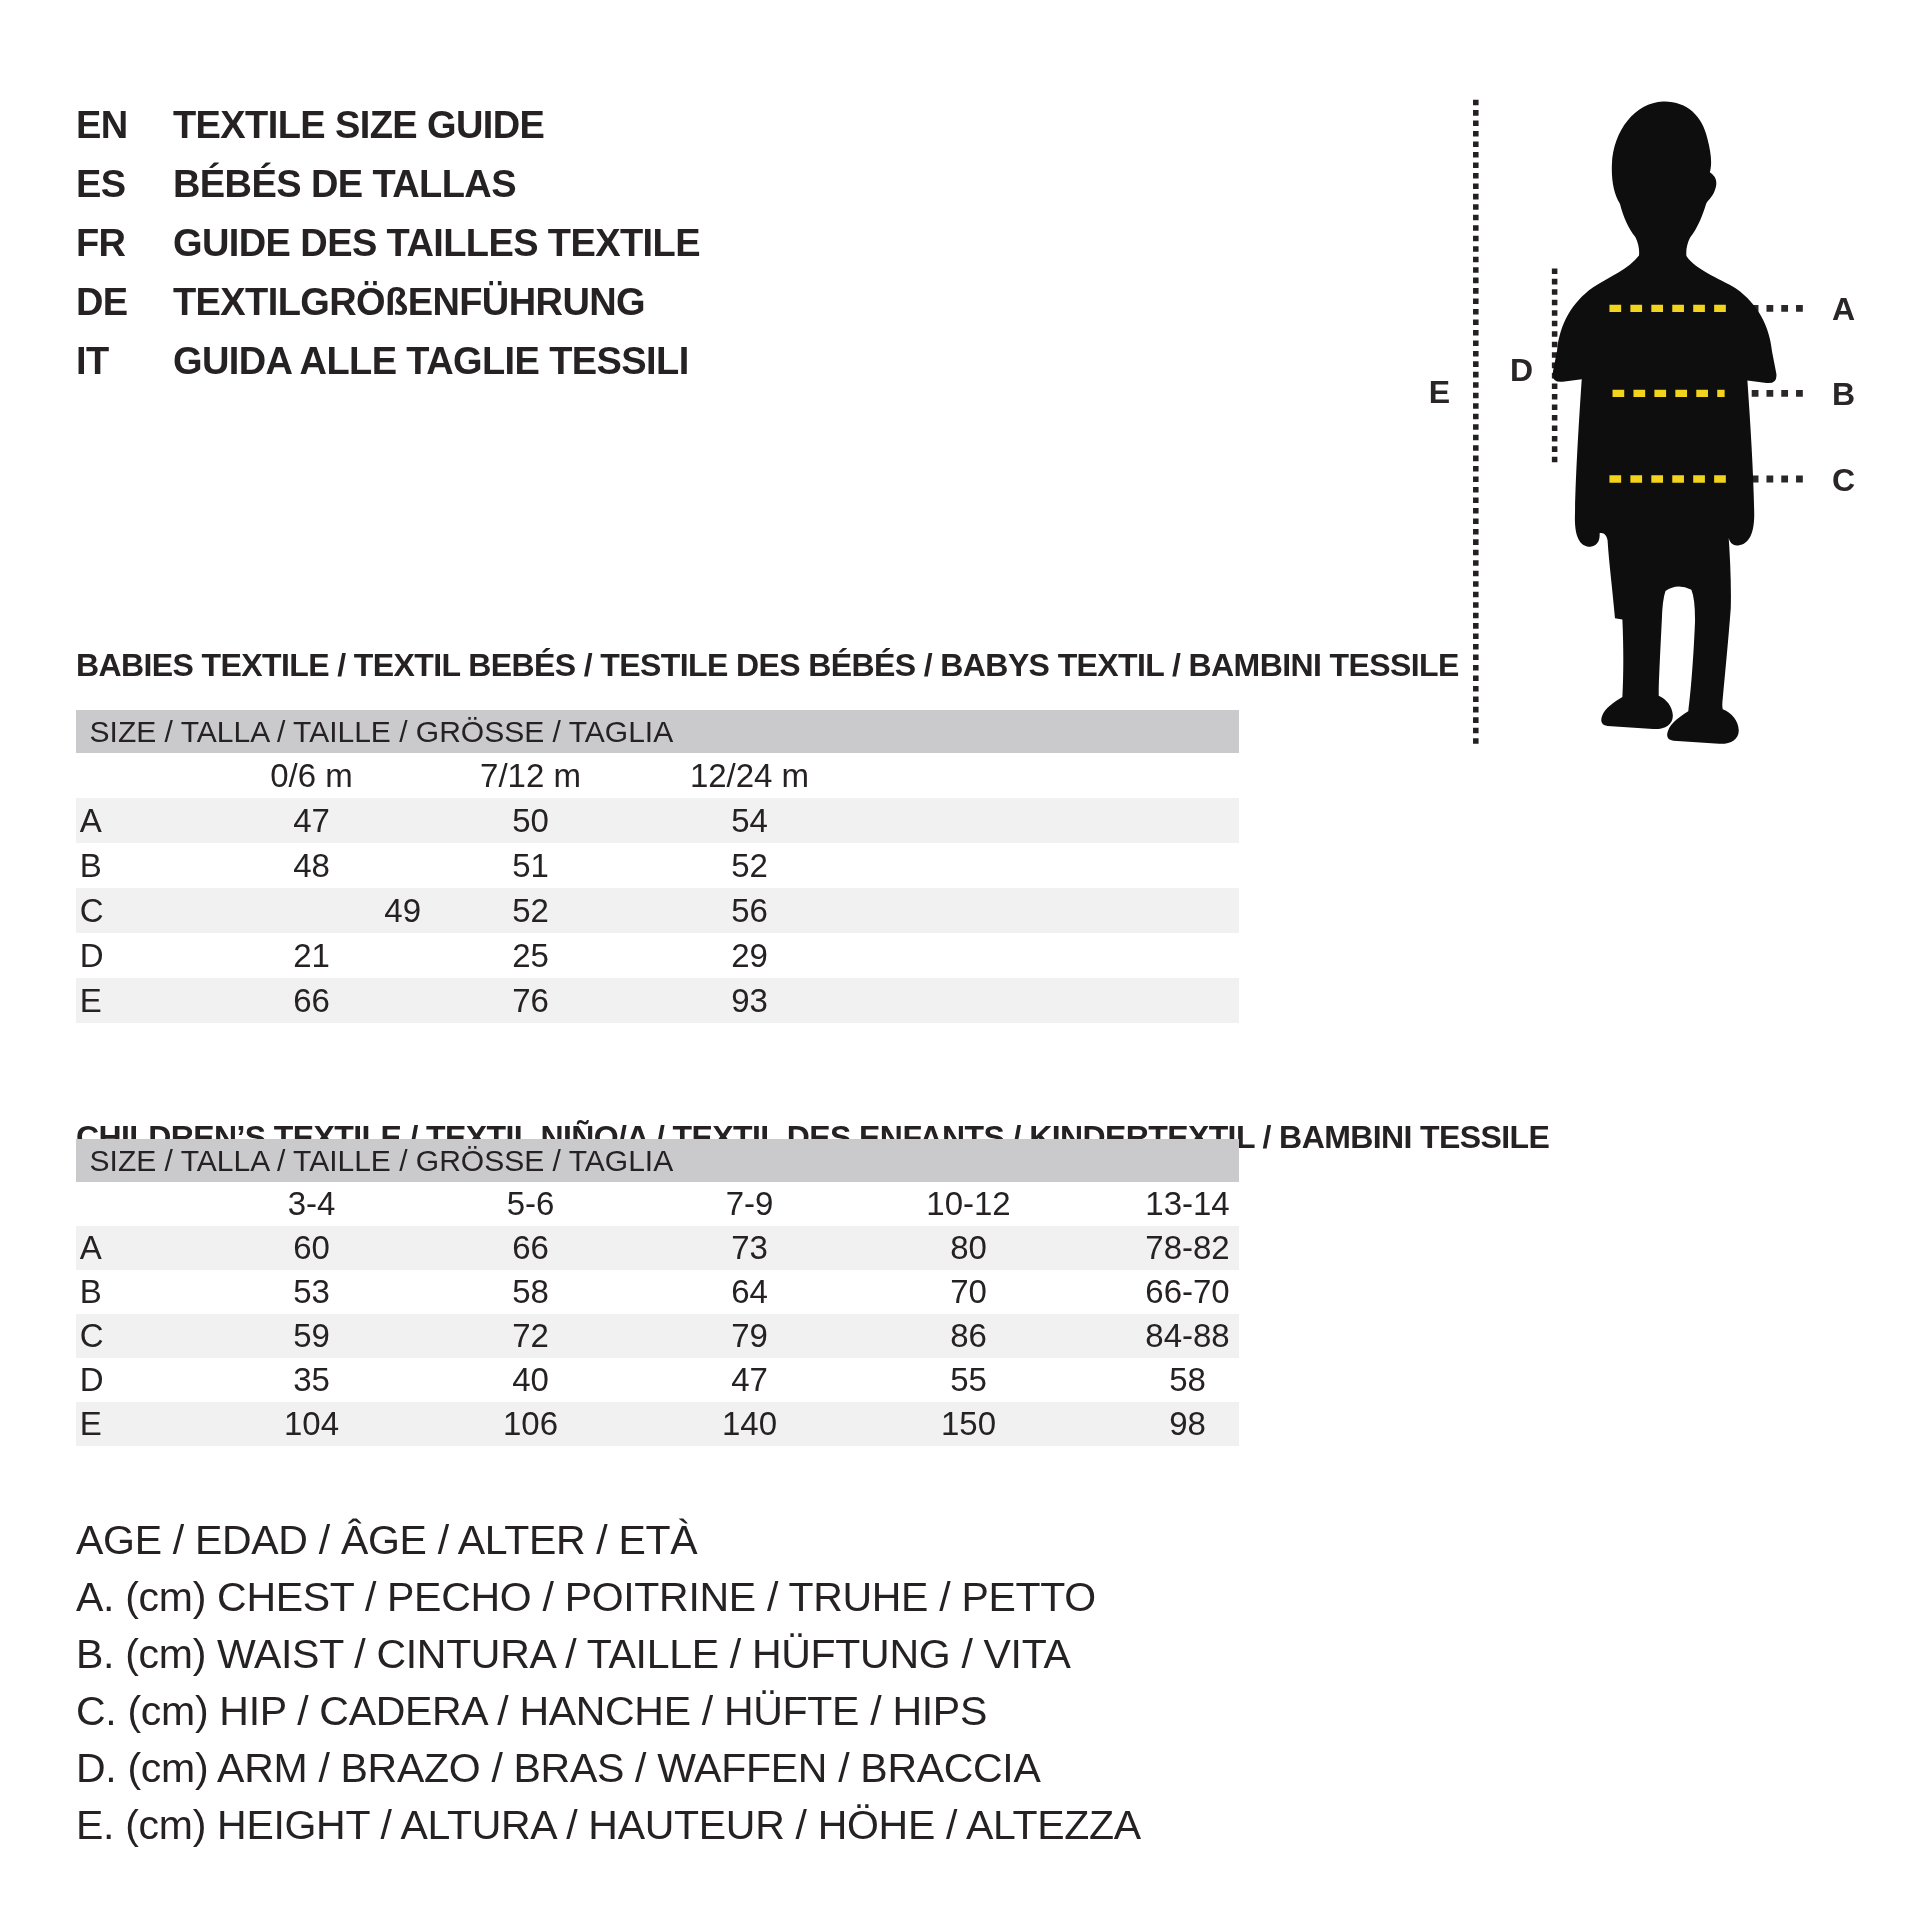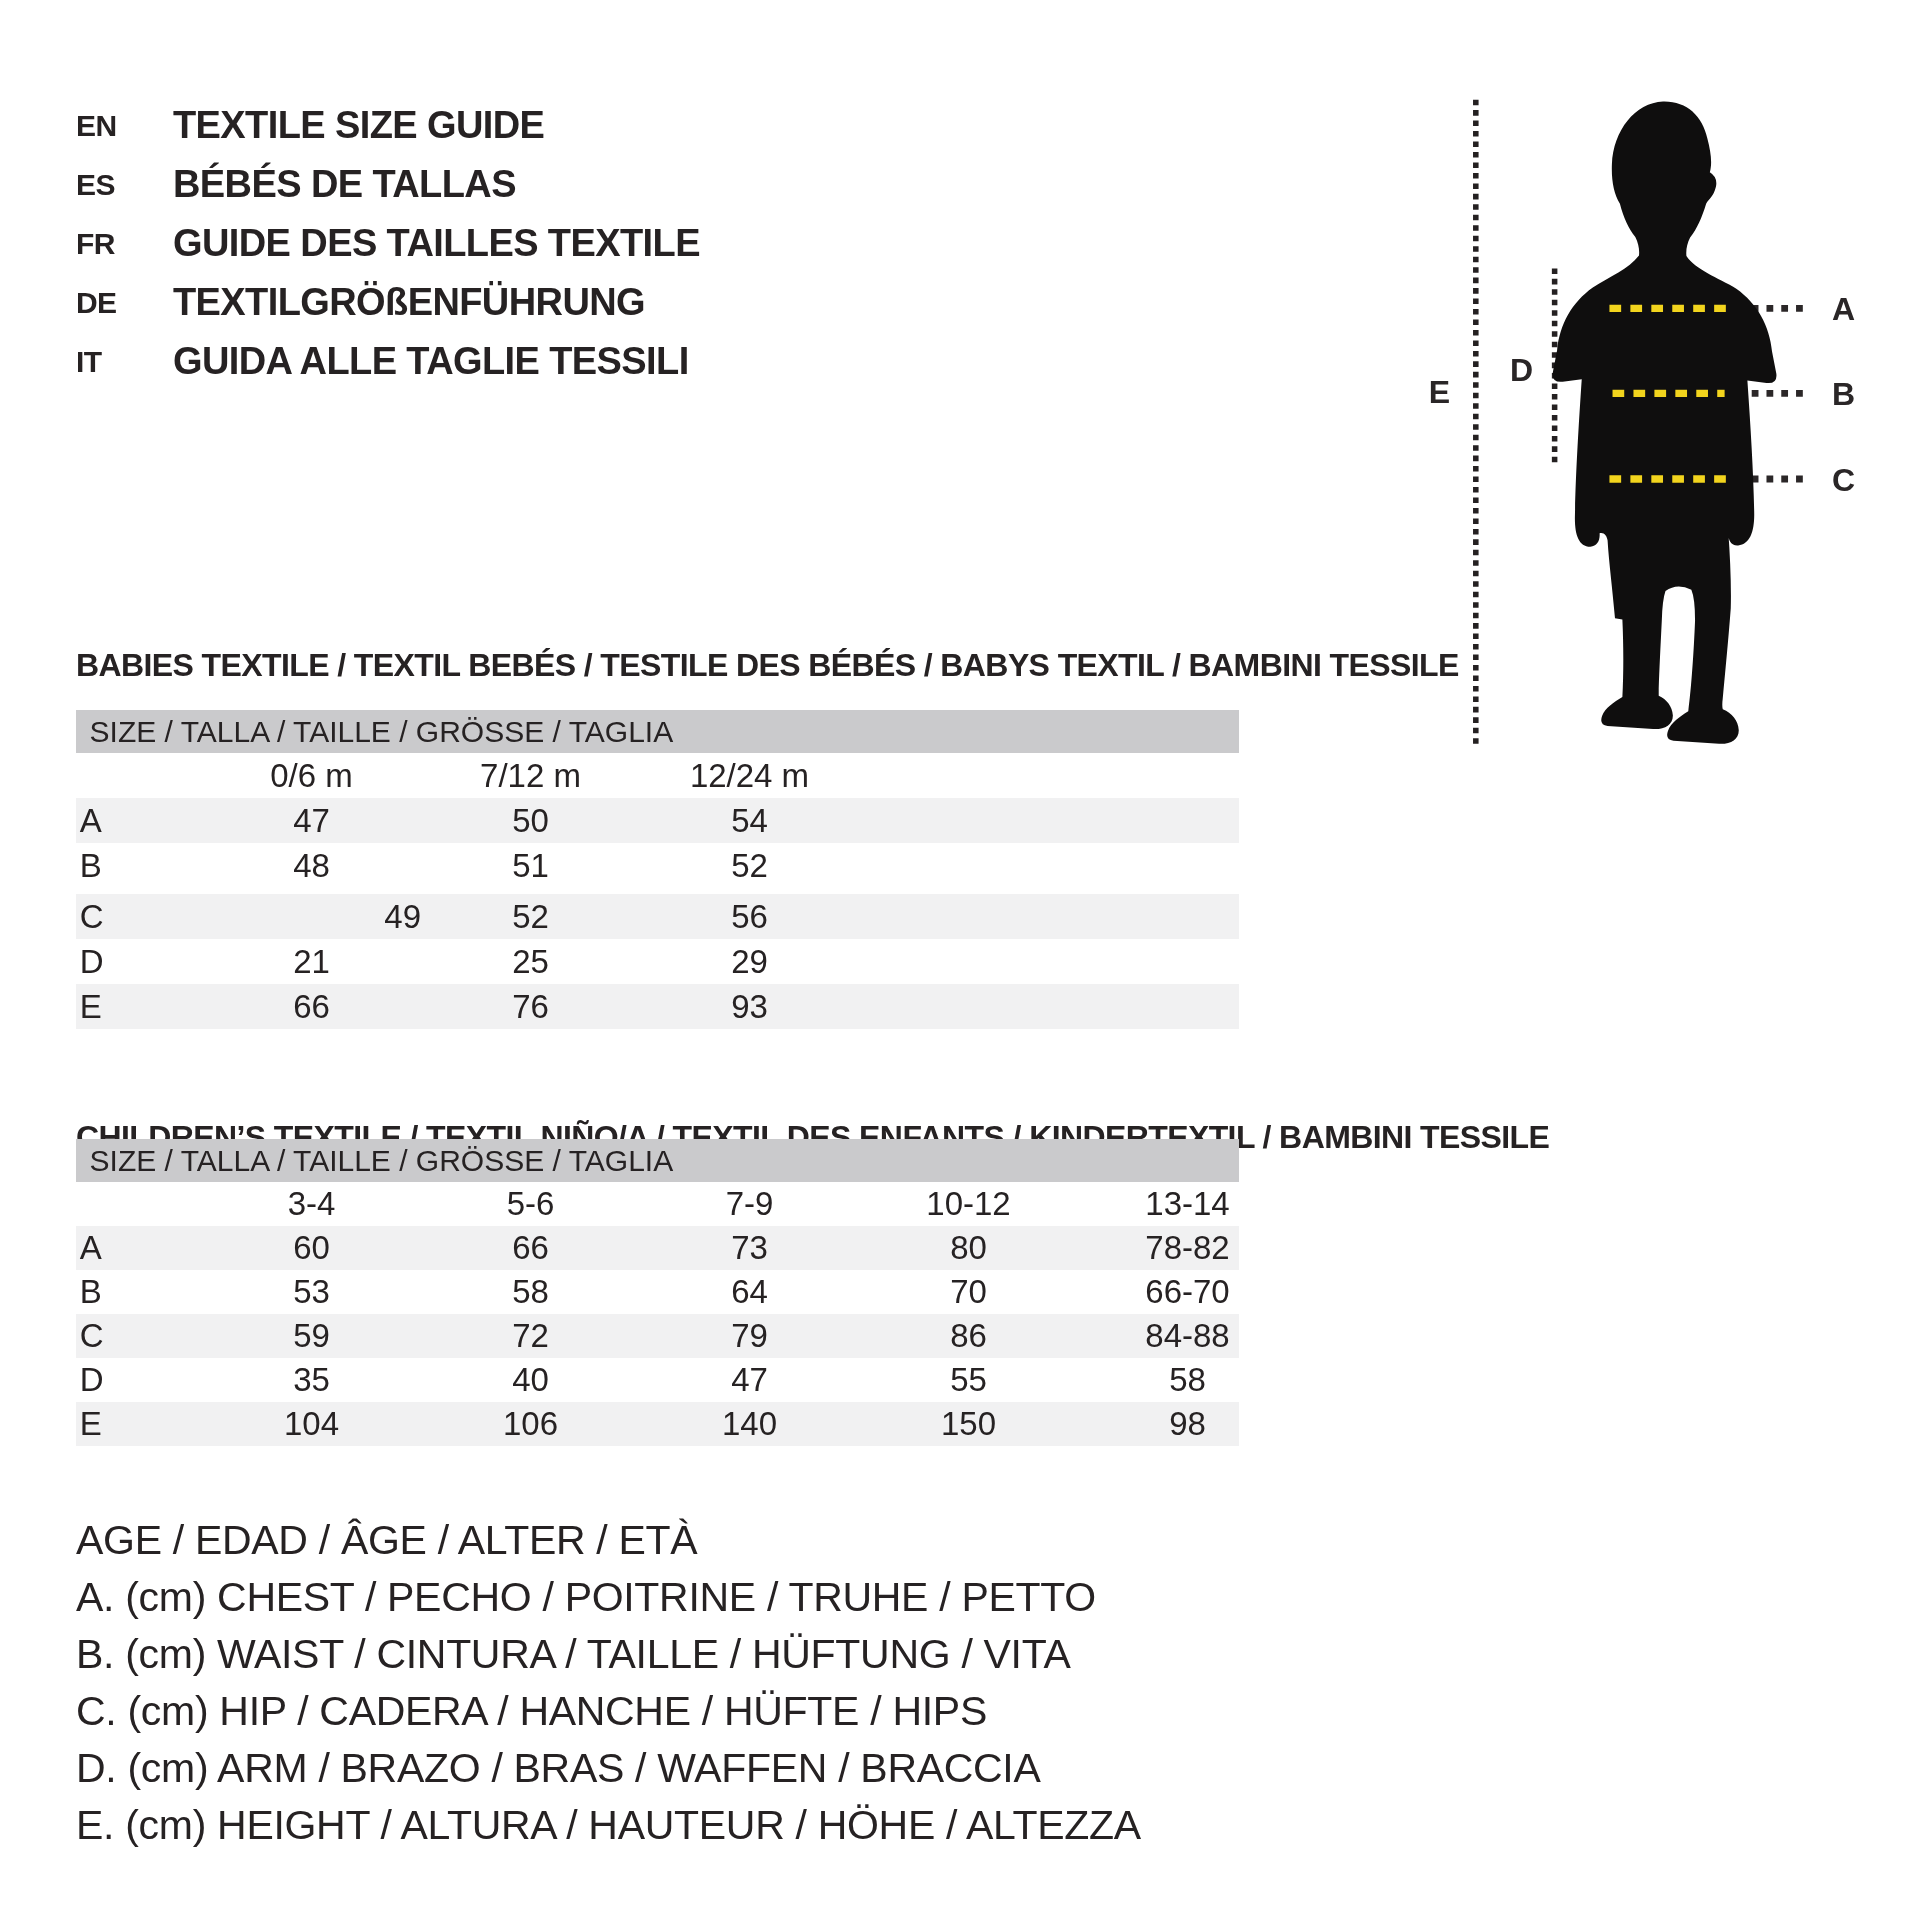--- a/index.html
+++ b/index.html
@@ -9,21 +9,21 @@
     --stripe:#F1F1F2;
     --sil:#0F0E0E;
   }
   html,body{margin:0;padding:0;background:#ffffff;}
   body{font-family:"Liberation Sans","DejaVu Sans",sans-serif;color:var(--ink);}
   .canvas{position:relative;width:1926px;height:1926px;background:#ffffff;overflow:hidden;}
 
   
   .languages{position:absolute;left:76px;top:96px;}
   .lang-row{display:flex;align-items:center;height:59px;}
-  .lang-code{width:97px;font-size:30px;font-weight:700;letter-spacing:-0.6px;}
+  .lang-code{width:97px;font-size:38px;font-weight:700;letter-spacing:-0.6px;}
   .lang-title{font-size:38px;font-weight:700;letter-spacing:-0.6px;white-space:nowrap;}
 
   
   .figure-svg{position:absolute;left:1429px;top:92px;}
   .measure-label{position:absolute;width:39px;height:39px;line-height:39px;
     text-align:center;font-size:32px;font-weight:700;color:#2A2627;}
 
   
   .section-heading{position:absolute;left:76px;font-size:32px;font-weight:700;
     letter-spacing:-0.6px;white-space:nowrap;}
@@ -149,21 +149,21 @@
   <div class="measure-label" style="left:1502px;top:351px;">D</div>
   <div class="measure-label" style="left:1420px;top:373px;">E</div>
 
   <div class="section-heading" style="top:647px;">BABIES TEXTILE / TEXTIL BEBÉS / TESTILE DES BÉBÉS / BABYS TEXTIL / BAMBINI TESSILE</div>
   <div class="size-bar" style="top:710px;">
     <span>SIZE / TALLA / TAILLE / GRÖSSE / TAGLIA</span>
   </div>
   <div class="size-table" style="top:753px;" id="babies-table">
       <div class="t-row" style="height: 45px;"><span class="t-cell t-label" style="line-height: 45px;"></span><span class="t-cell t-colhead" style="line-height: 45px;">0/6 m</span><span class="t-cell t-colhead" style="line-height: 45px;">7/12 m</span><span class="t-cell t-colhead" style="line-height: 45px;">12/24 m</span></div>
       <div class="t-row striped" style="height: 45px;"><span class="t-cell t-label" style="line-height: 45px;">A</span><span class="t-cell t-value" style="line-height: 45px;">47</span><span class="t-cell t-value" style="line-height: 45px;">50</span><span class="t-cell t-value" style="line-height: 45px;">54</span></div>
-      <div class="t-row" style="height: 51px;"><span class="t-cell t-label" style="line-height: 45px;">B</span><span class="t-cell t-value" style="line-height: 45px;">48</span><span class="t-cell t-value" style="line-height: 45px;">51</span><span class="t-cell t-value" style="line-height: 45px;">52</span></div>
+      <div class="t-row" style="height: 45px;"><span class="t-cell t-label" style="line-height: 45px;">B</span><span class="t-cell t-value" style="line-height: 45px;">48</span><span class="t-cell t-value" style="line-height: 45px;">51</span><span class="t-cell t-value" style="line-height: 45px;">52</span></div>
       <div class="t-row striped" style="height: 45px;"><span class="t-cell t-label" style="line-height: 45px;">C</span><span class="t-cell t-value" style="line-height: 45px; text-align: right;">49</span><span class="t-cell t-value" style="line-height: 45px;">52</span><span class="t-cell t-value" style="line-height: 45px;">56</span></div>
       <div class="t-row" style="height: 45px;"><span class="t-cell t-label" style="line-height: 45px;">D</span><span class="t-cell t-value" style="line-height: 45px;">21</span><span class="t-cell t-value" style="line-height: 45px;">25</span><span class="t-cell t-value" style="line-height: 45px;">29</span></div>
       <div class="t-row striped" style="height: 45px;"><span class="t-cell t-label" style="line-height: 45px;">E</span><span class="t-cell t-value" style="line-height: 45px;">66</span><span class="t-cell t-value" style="line-height: 45px;">76</span><span class="t-cell t-value" style="line-height: 45px;">93</span></div>
     </div>
 
   <div class="section-heading" style="top:1119px;">CHILDREN’S TEXTILE / TEXTIL NIÑO/A / TEXTIL DES ENFANTS / KINDERTEXTIL / BAMBINI TESSILE</div>
   <div class="size-bar" style="top:1139px;">
     <span>SIZE / TALLA / TAILLE / GRÖSSE / TAGLIA</span>
   </div>
   <div class="size-table" style="top:1182px;" id="children-table">

